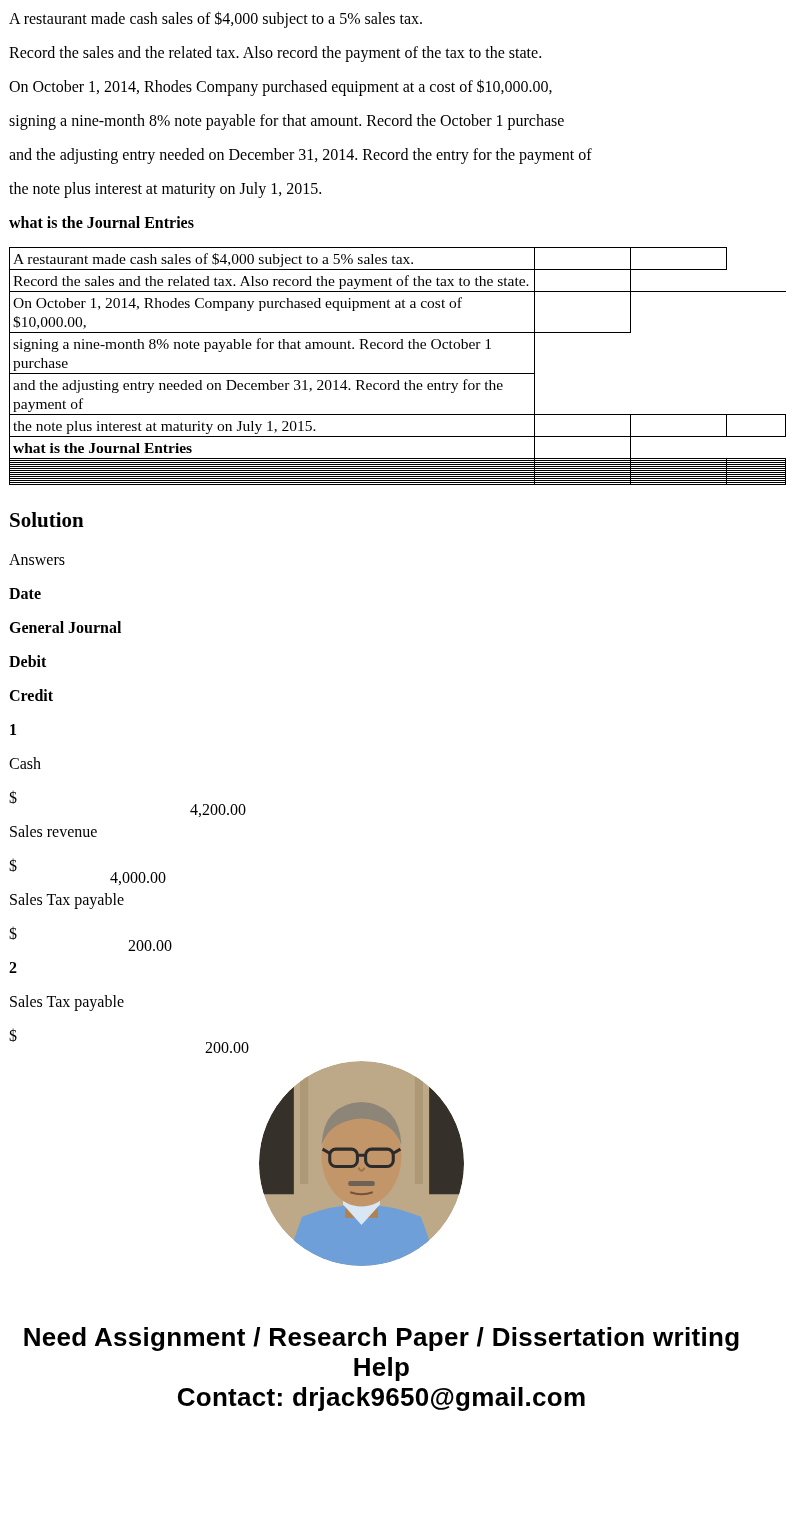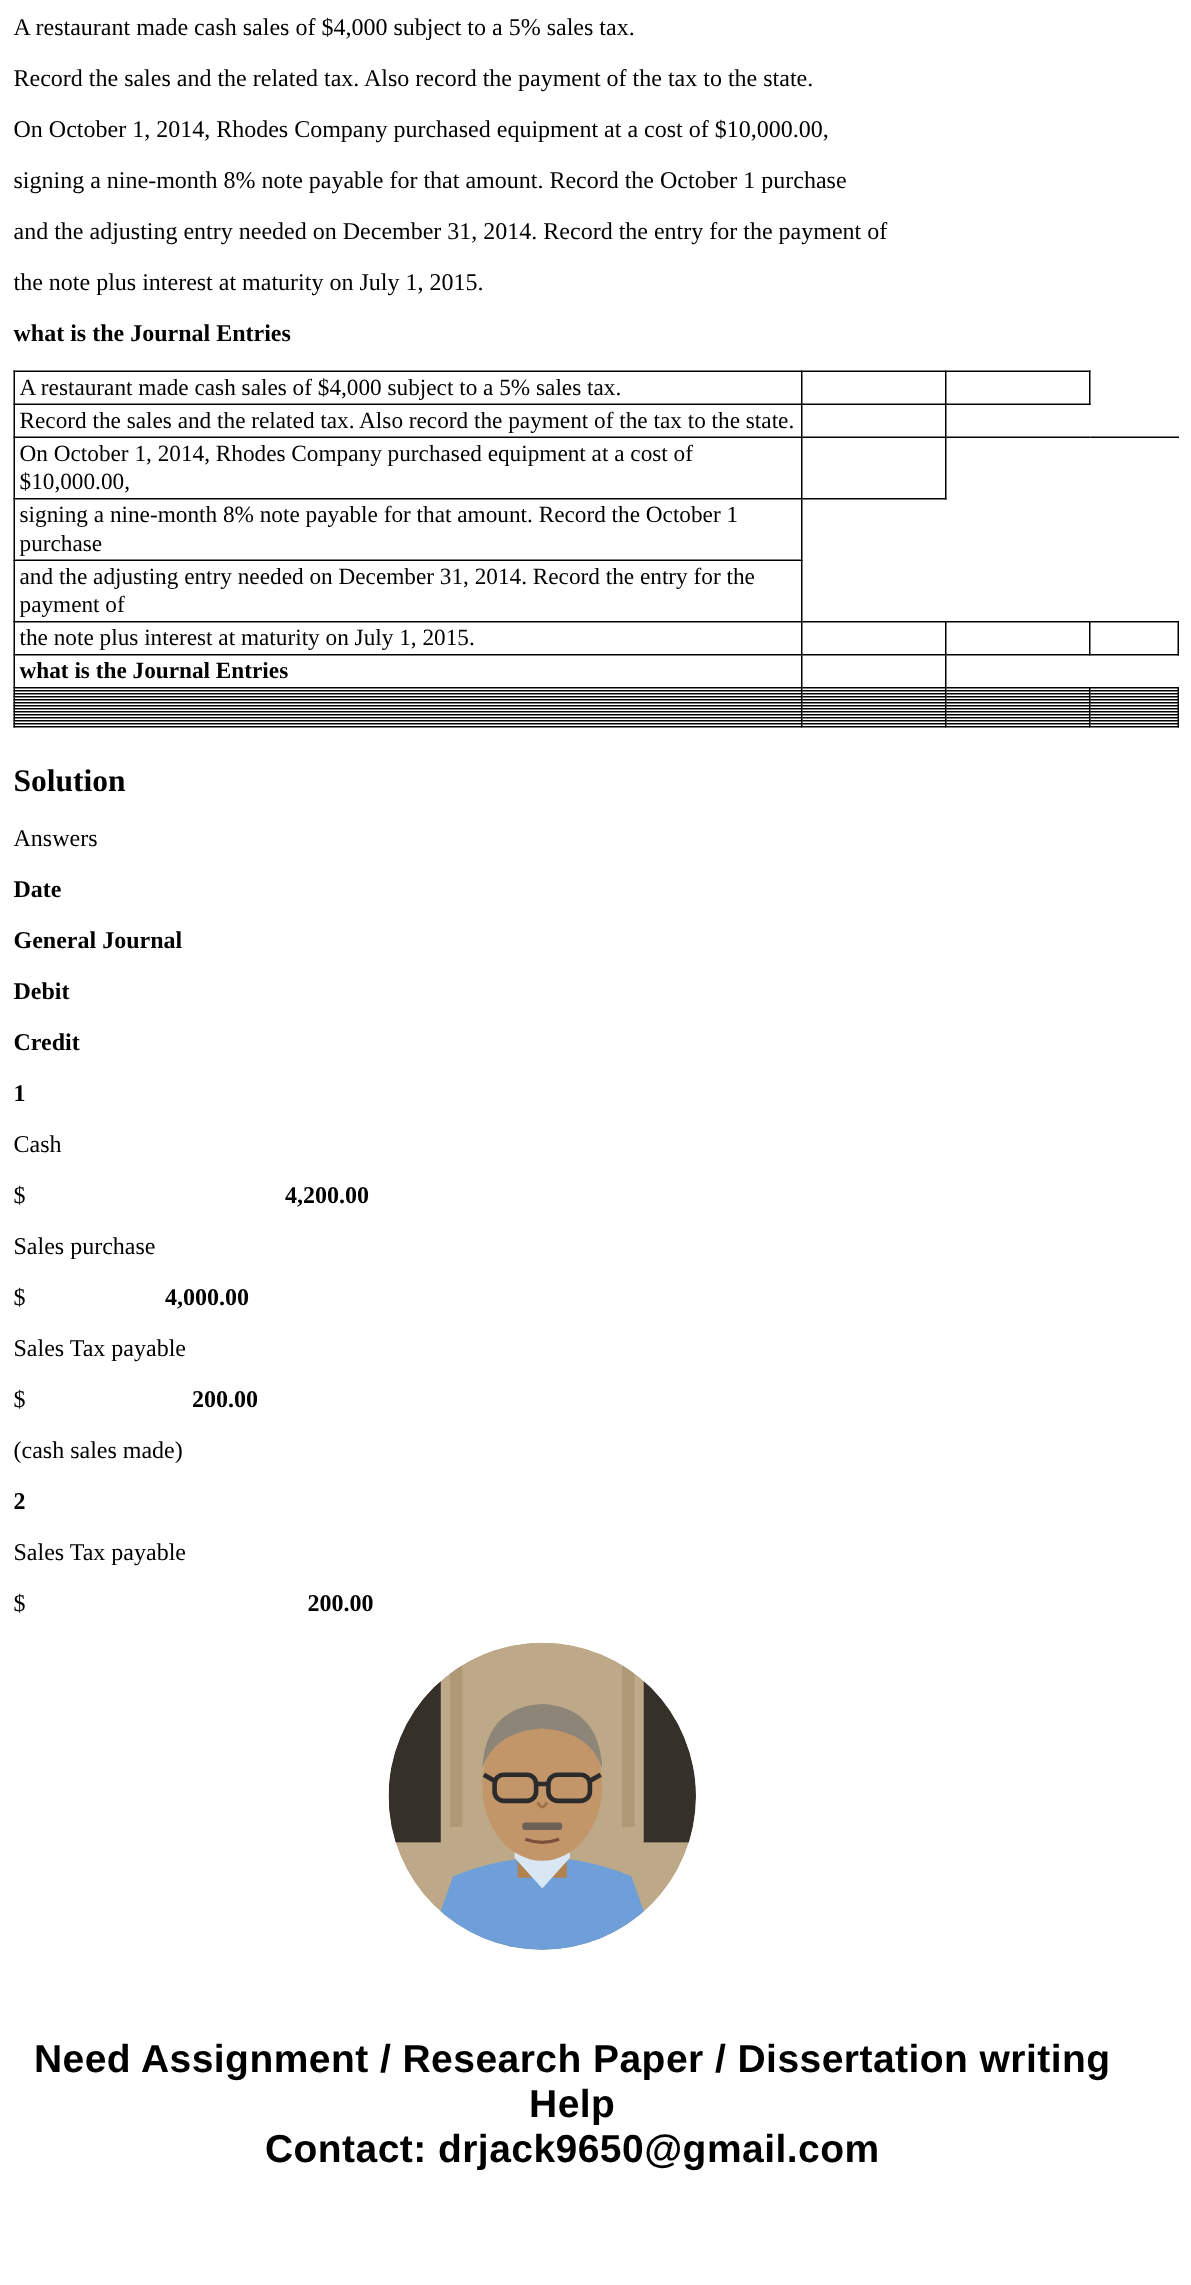--- a/index.html
+++ b/index.html
@@ -47,21 +47,21 @@
   }
 
   
   h3.solution-heading {
     font-size: 21px;
     font-weight: bold;
     margin: 24px 0 19px 0;
     line-height: 22px;
   }
   p.money { position: relative; }
-  p.money .amount { position: absolute; top: 0; font-weight: bold; }
+  p.money .amount { position: absolute; top: 12px; }
   .a1 { left: 181px; }
   .a2 { left: 101px; text-align: right; }
   .a3 { left: 119px; }
   .a4 { left: 196px; }
 
   
   .avatar-wrap {
     text-align: center;
     margin-top: 16px;
   }
@@ -235,33 +235,32 @@
   <p class="line bold">Credit</p>
 
   <p class="line bold">1</p>
 
   <p class="line">Cash</p>
   <p class="line money">
     <span>$</span>
     <span class="amount a1">4,200.00</span>
   </p>
 
-  <p class="line">Sales purchase</p>
+  <p class="line">Sales revenue</p>
   <p class="line money">
     <span>$</span>
     <span class="amount a2">4,000.00</span>
   </p>
 
   <p class="line">Sales Tax payable</p>
   <p class="line money">
     <span>$</span>
     <span class="amount a3">200.00</span>
   </p>
 
-  <p class="line">(cash sales made)</p>
 
   <p class="line bold">2</p>
 
   <p class="line">Sales Tax payable</p>
   <p class="line money">
     <span>$</span>
     <span class="amount a4">200.00</span>
   </p>
 
   <div class="avatar-wrap">

